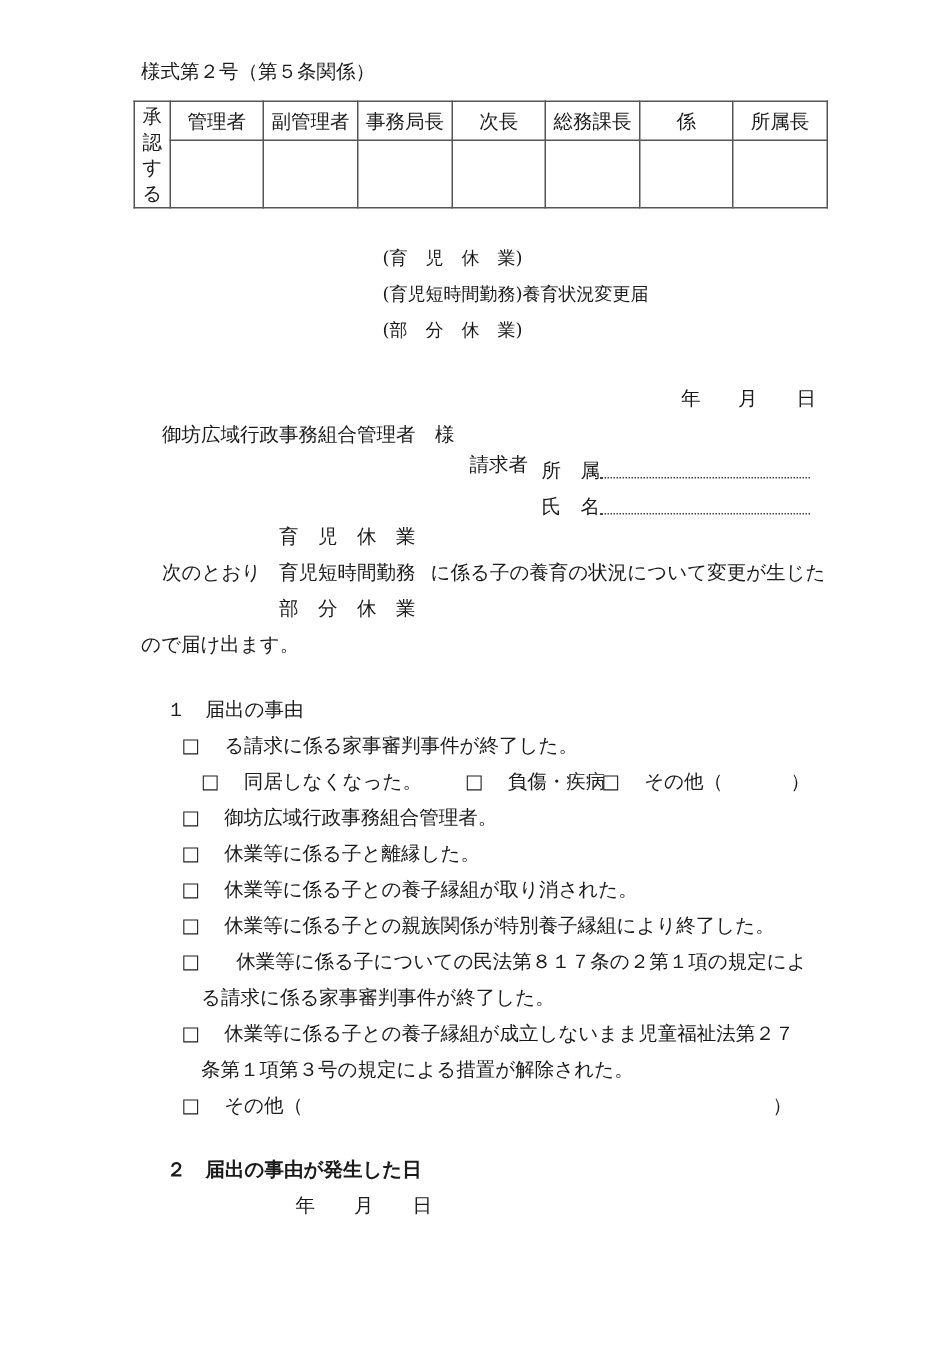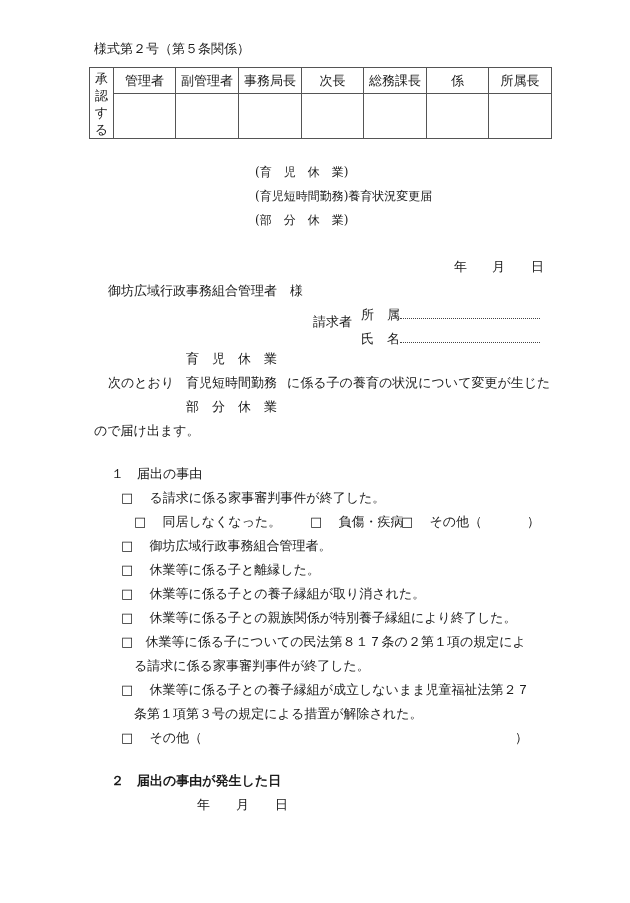--- a/index.html
+++ b/index.html
@@ -77,21 +77,21 @@
 <div class="abs title-line" style="left:255px; top:166px;text-align:right;">(育　児　休　業)</div>
 <div class="abs title-line" style="left:255px; top:190px;">(育児短時間勤務)養育状況変更届</div>
 <div class="abs title-line" style="left:255px; top:214px;">(部　分　休　業)</div>
 
 <div class="abs" style="left:454px; top:260px;">年</div>
 <div class="abs" style="left:492px; top:260px;">月</div>
 <div class="abs" style="left:531px; top:260px;">日</div>
 
 <div class="abs" style="left:108px; top:284px;">御坊広域行政事務組合管理者　様</div>
 
-<div class="abs" style="left:313px; top:315px;">請求者</div>
+<div class="abs" style="left:313px; top:304px;">請求者</div>
 <div class="abs" style="left:361px; top:308px;">所　属</div>
 <span class="abs dots" style="left:400px; top:306px; width:140px;"></span>
 <div class="abs" style="left:361px; top:332px;">氏　名</div>
 <span class="abs dots" style="left:400px; top:330px; width:140px;"></span>
 
 <div class="abs" style="left:186px; top:352px;">育　児　休　業</div>
 <div class="abs" style="left:108px; top:376px;">次のとおり</div>
 <div class="abs" style="left:186px; top:376px;text-align:right;">育児短時間勤務</div>
 <div class="abs" style="left:287px; top:376px;">に係る子の養育の状況について変更が生じた</div>
 <div class="abs" style="left:186px; top:400px;text-align:center;">部　分　休　業</div>
@@ -133,21 +133,21 @@
   <span style="margin-left:12px">休業等に係る子との養子縁組が取り消された。</span>
 </div>
 
 <div class="abs" style="left:121px; top:611px;">
   <span class="cb">□</span>
   <span style="margin-left:12px">休業等に係る子との親族関係が特別養子縁組により終了した。</span>
 </div>
 
 <div class="abs" style="left:121px; top:635px;">
   <span class="cb">□</span>
-  <span style="margin-left:8px">休業等に係る子についての民法第８１７条の２第１項の規定によ</span>
+  <span style="margin-left:20px">休業等に係る子についての民法第８１７条の２第１項の規定によ</span>
 </div>
 <div class="abs" style="left:134px; top:659px;">る請求に係る家事審判事件が終了した。</div>
 
 <div class="abs" style="left:121px; top:683px;">
   <span class="cb">□</span>
   <span style="margin-left:12px">休業等に係る子との養子縁組が成立しないまま児童福祉法第２７</span>
 </div>
 <div class="abs" style="left:134px; top:707px;">条第１項第３号の規定による措置が解除された。</div>
 
 <div class="abs" style="left:121px; top:731px;">

